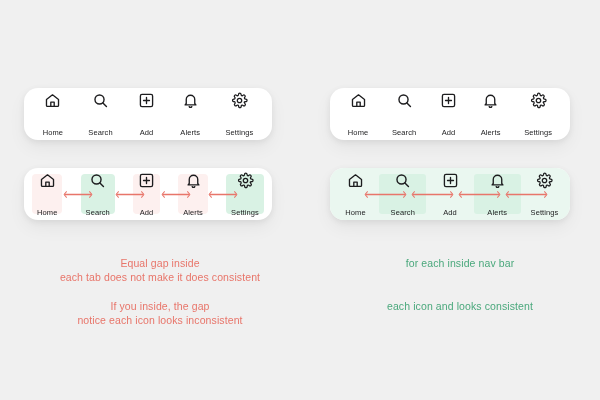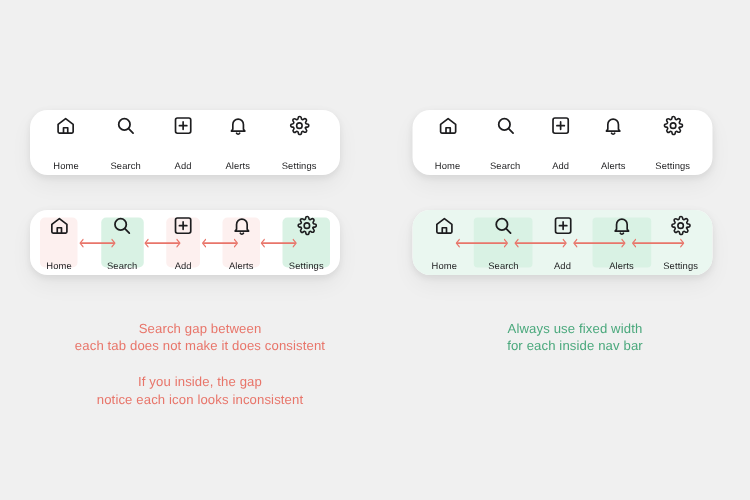--- a/index.html
+++ b/index.html
@@ -298,21 +298,21 @@
         <div class="arrow" style="left:184px; width:30px;">
           <svg viewBox="0 0 60 9" preserveAspectRatio="none">
             <path d="M3 4.5h54" stroke="#e8756a" stroke-width="1.3"></path>
             <path d="M7 1.6 2 4.5l5 2.9M53 1.6l5 2.9-5 2.9" fill="none" stroke="#e8756a" stroke-width="1.3" stroke-linecap="round" stroke-linejoin="round"></path>
           </svg>
         </div>
       </div>
     </div>
 
     <div class="caption cap-a">
-      <span class="line">Search gap between</span>
+      <span class="line">Equal gap inside</span>
       <span class="line">each tab does not make it does consistent</span>
     </div>
     <div class="caption cap-b">
       <span class="line">If you inside, the gap</span>
       <span class="line">notice each icon looks inconsistent</span>
     </div>
   </div>
 
   <div class="col col-right">
 
@@ -450,20 +450,20 @@
         <div class="arrow" style="left:175px; width:43px;">
           <svg viewBox="0 0 86 9" preserveAspectRatio="none">
             <path d="M3 4.5h80" stroke="#e8756a" stroke-width="1.3"></path>
             <path d="M7 1.6 2 4.5l5 2.9M79 1.6l5 2.9-5 2.9" fill="none" stroke="#e8756a" stroke-width="1.3" stroke-linecap="round" stroke-linejoin="round"></path>
           </svg>
         </div>
       </div>
     </div>
 
     <div class="caption cap-a">
-      <span class="line">Always use fixed width</span>
       <span class="line">for each inside nav bar</span>
     </div>
     <div class="caption cap-b">
+      <span class="line">each icon and looks consistent</span>
     </div>
   </div>
 
 </div>
 
 </body></html>

